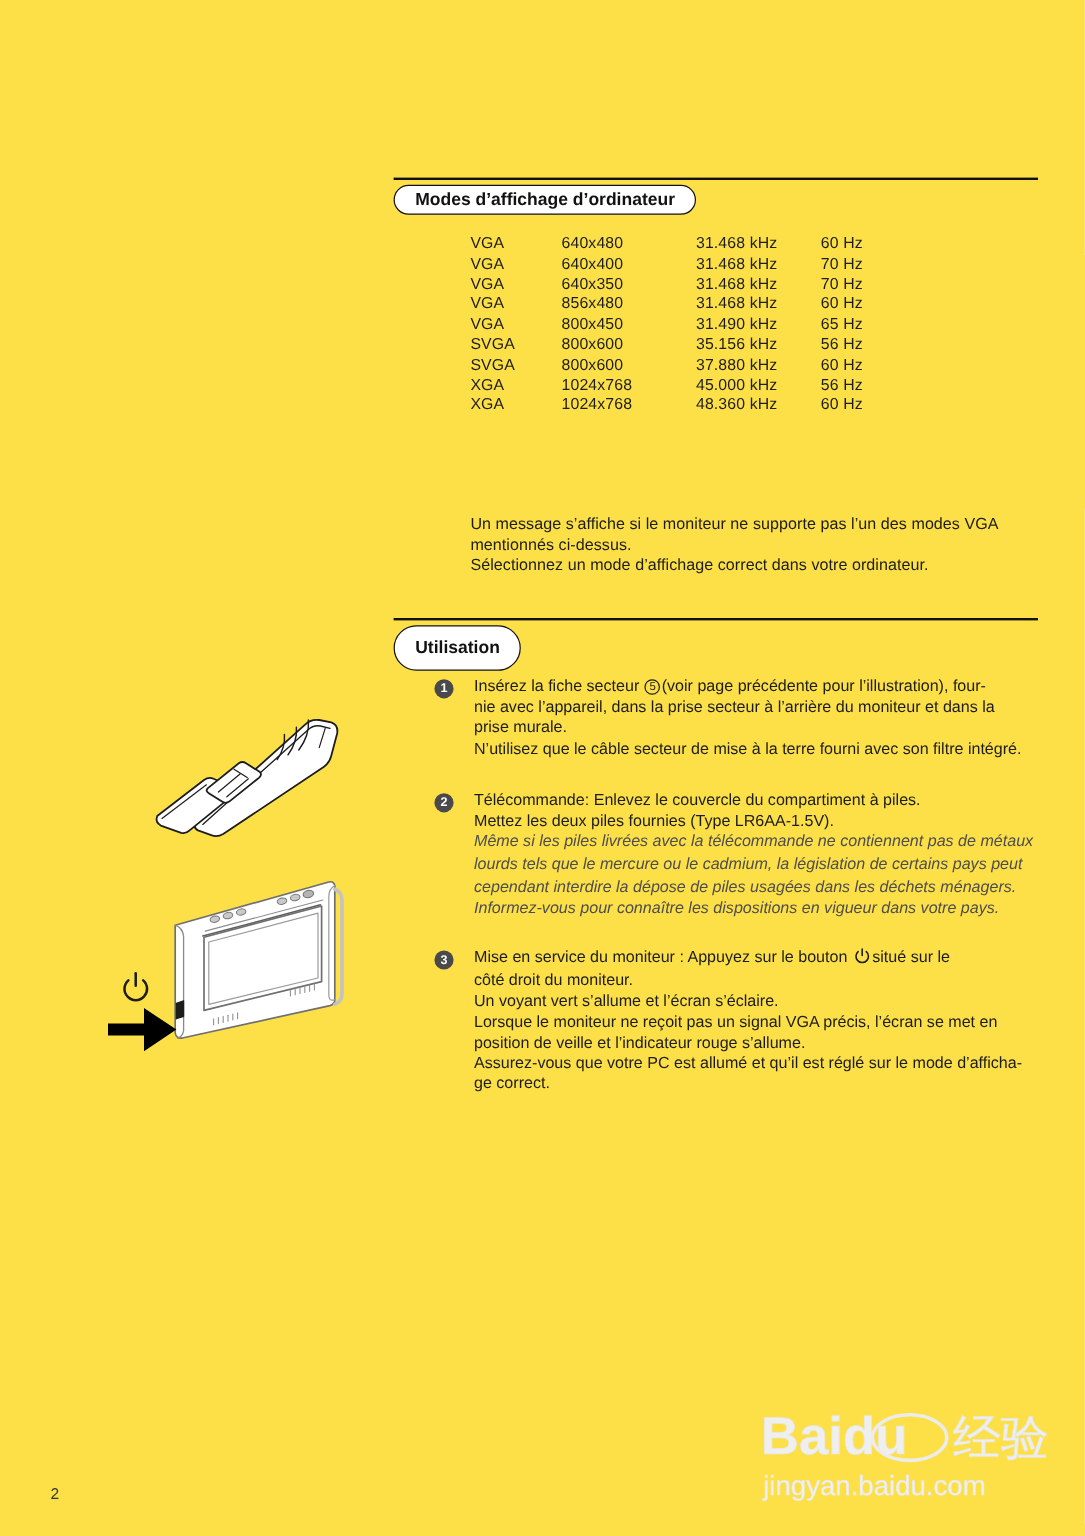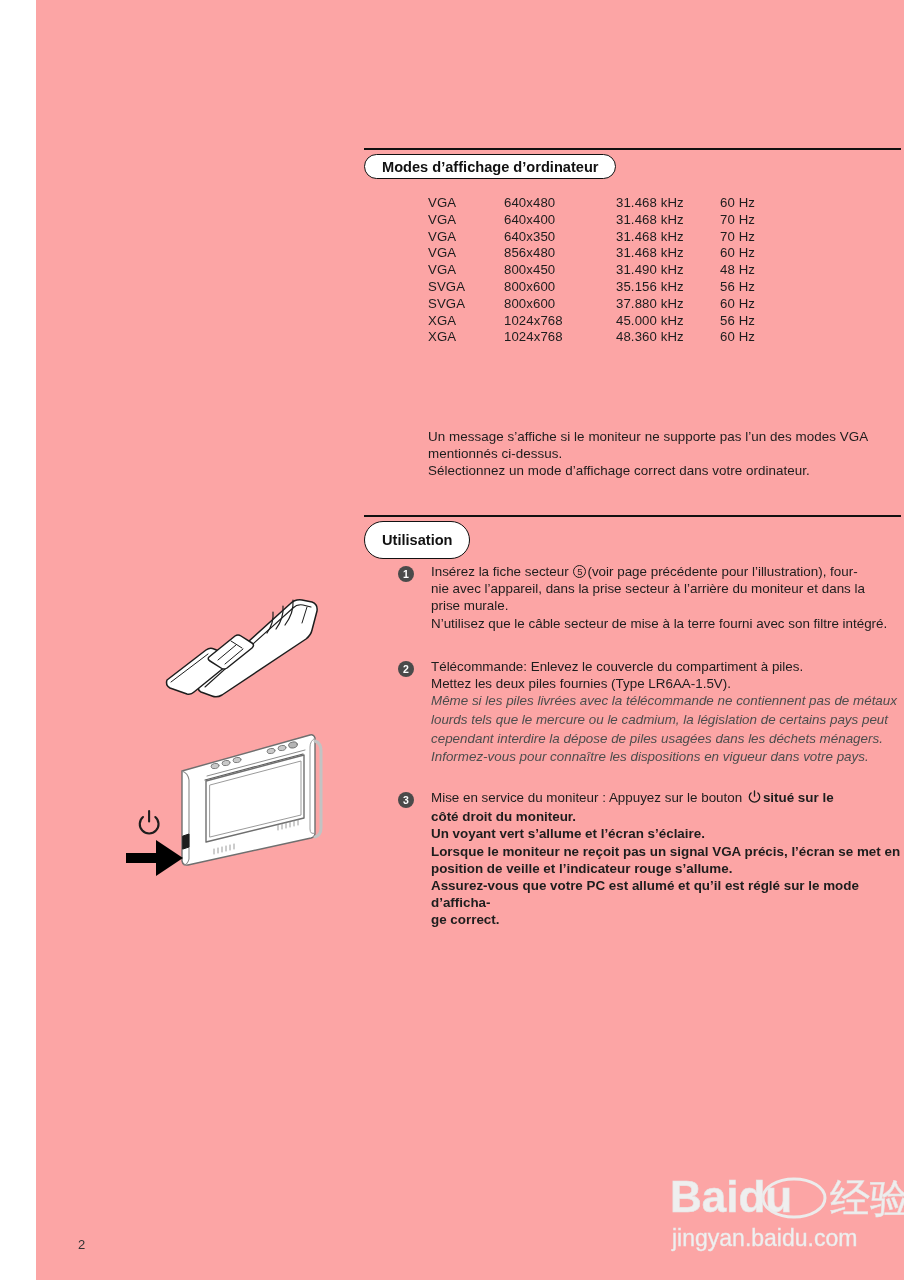--- a/index.html
+++ b/index.html
@@ -14,22 +14,21 @@
     position: relative;
     overflow: hidden;
     font-family: "Liberation Sans", sans-serif;
     color: #1a1a1a;
     -webkit-font-smoothing: antialiased;
   }
 
   .page {
     position: absolute;
     inset: 0;
-    background: #fca5a5;
-    margin-left: 36px;
+    background: #fde047;
   }
 
   
   .section-rule {
     position: absolute;
     left: 328px;
     width: 537px;
     height: 2px;
     background: #111;
   }
@@ -183,21 +182,21 @@
       <tr>
         <td class="col-type">VGA</td>
         <td class="col-res">856x480</td>
         <td class="col-freq">31.468 kHz</td>
         <td class="col-rate">60 Hz</td>
       </tr>
       <tr>
         <td class="col-type">VGA</td>
         <td class="col-res">800x450</td>
         <td class="col-freq">31.490 kHz</td>
-        <td class="col-rate">48 Hz</td>
+        <td class="col-rate">65 Hz</td>
       </tr>
       <tr>
         <td class="col-type">SVGA</td>
         <td class="col-res">800x600</td>
         <td class="col-freq">35.156 kHz</td>
         <td class="col-rate">56 Hz</td>
       </tr>
       <tr>
         <td class="col-type">SVGA</td>
         <td class="col-res">800x600</td>
@@ -251,21 +250,21 @@
 
   <div class="step" style="top:789px;">
     <div class="step-bullet">3</div>
     <div class="step-body">
       <b>Mise en service du moniteur :</b><span> Appuyez sur le bouton</span>
       <span class="pwr-glyph">
         <svg width="13" height="14" viewBox="0 0 13 14" aria-hidden="true">
           <path d="M3.1 3.0 A5.2 5.2 0 1 0 9.9 3.0" fill="none" stroke="#1d1d1d" stroke-width="1.3" stroke-linecap="round"></path>
           <line x1="6.5" y1="0.9" x2="6.5" y2="6.2" stroke="#1d1d1d" stroke-width="1.3" stroke-linecap="round"></line>
         </svg>
-      </span><span style="white-space:pre-line;font-weight:bold;">situé sur le
+      </span><span style="white-space:pre-line;">situé sur le
 côté droit du moniteur.
 Un voyant vert s’allume et l’écran s’éclaire.
 Lorsque le moniteur ne reçoit pas un signal VGA précis, l’écran se met en
 position de veille et l’indicateur rouge s’allume.
 Assurez-vous que votre PC est allumé et qu’il est réglé sur le mode d’afficha-
 ge correct.</span>
     </div>
   </div>
 
   <div class="illus" style="left:100px; top:588px;">

